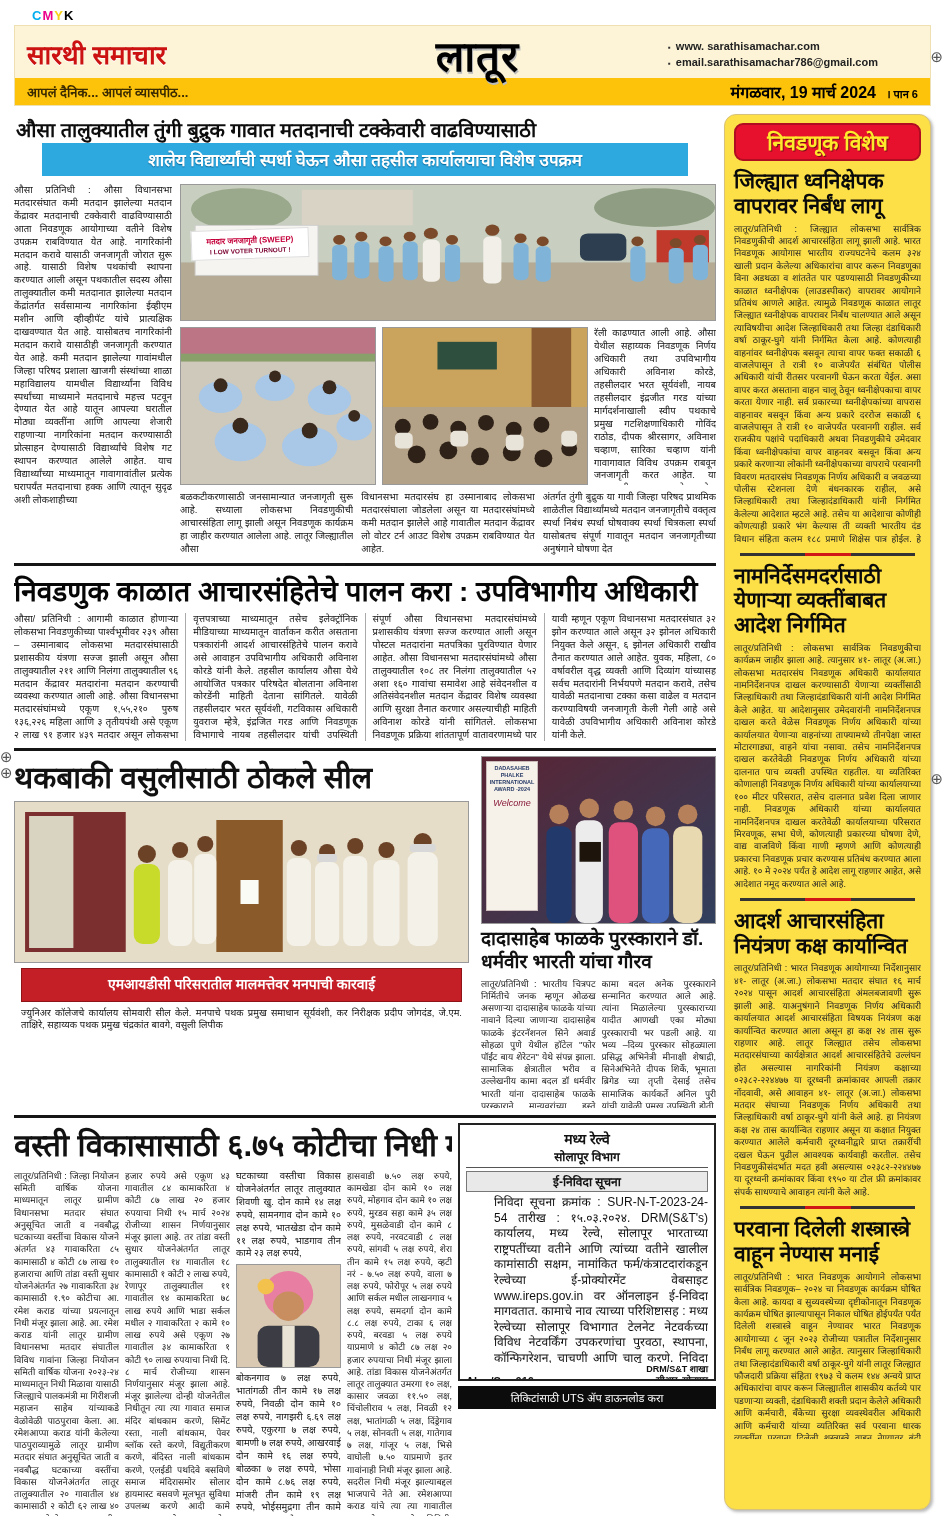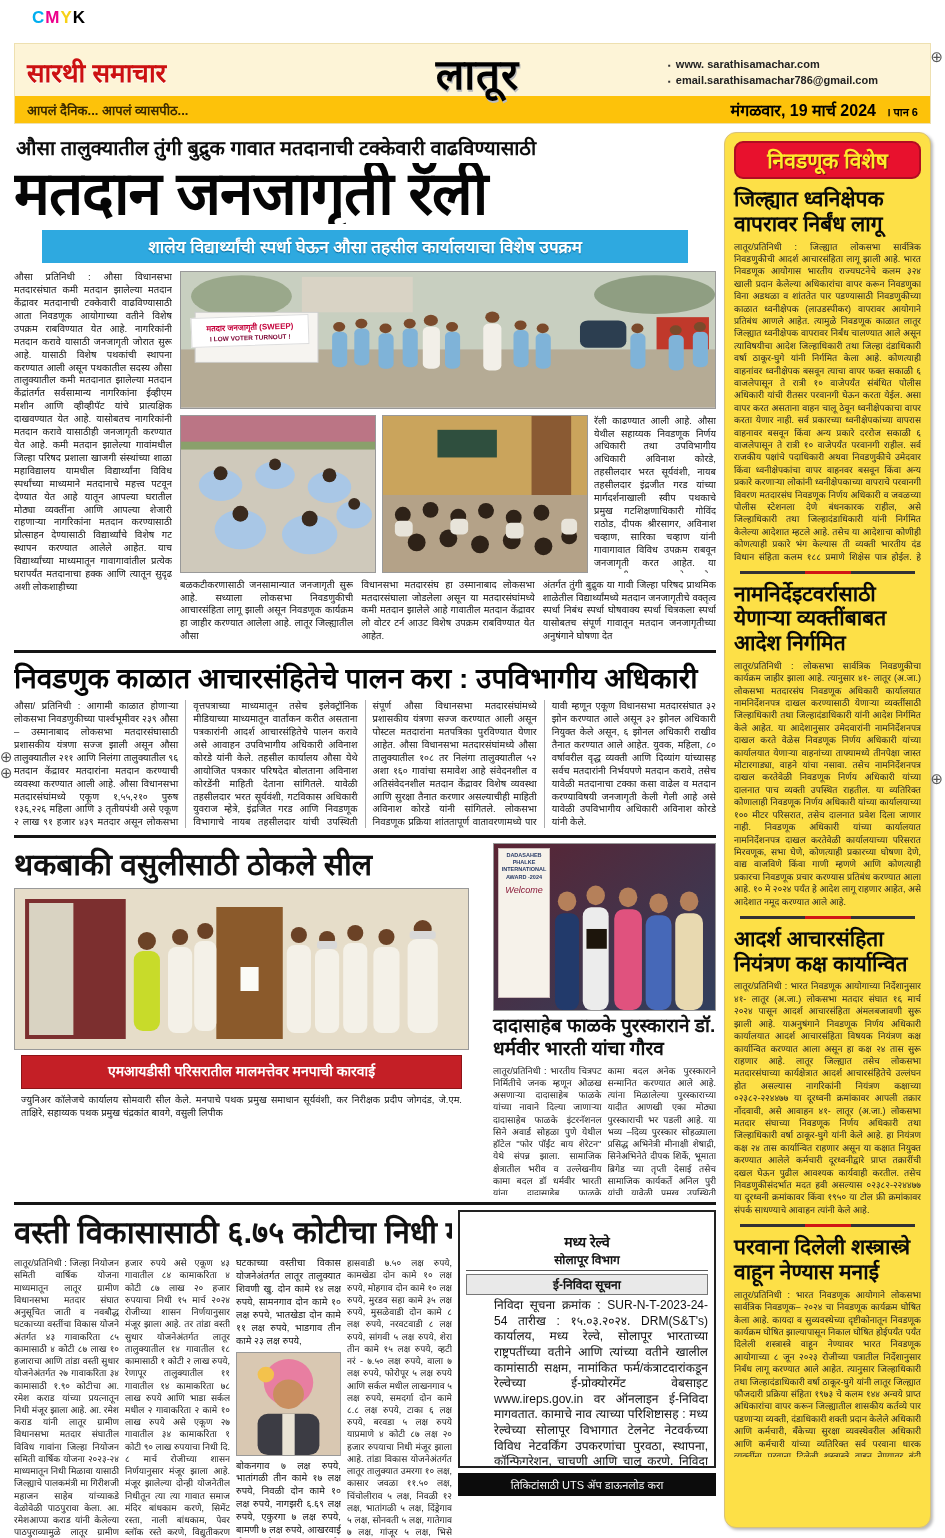--- a/index.html
+++ b/index.html
@@ -1,21 +1,21 @@
 <!DOCTYPE html>
 <html><head>
 <meta charset="utf-8">
 <style>
   html,body{margin:0;padding:0;background:#e9e9e9;}
   .page{position:relative;width:945px;height:1538px;background:#ffffff;margin:0 auto;
         font-family:"Liberation Sans","DejaVu Sans",sans-serif;color:#111;overflow:hidden;box-sizing:border-box;padding:6px 14px;}
   *{box-sizing:border-box;}
 
   
-  .cmyk{font-size:17px;font-weight:bold;letter-spacing:1px;margin:2px 0 15px 18px;}
+  .cmyk{font-size:13px;font-weight:bold;letter-spacing:1px;margin:2px 0 2px 18px;}
   .cmyk b:nth-child(1){color:#00aeef}.cmyk b:nth-child(2){color:#ec008c}
   .cmyk b:nth-child(3){color:#f7d117}.cmyk b:nth-child(4){color:#000}
   .reg{position:absolute;color:#555;font-size:15px;}
   .reg::before{content:"⊕";}
   .reg.r1{left:0px;top:748px}.reg.r2{left:0px;top:764px}
   .reg.r3{right:2px;top:770px}.reg.r4{right:2px;top:48px}
 
   
   .masthead{background:#fdf4d7;border:1px solid #eee0b0;}
   .mh-top{display:flex;align-items:center;padding:6px 12px 2px 12px;height:52px;}
@@ -63,21 +63,21 @@
   .banner-label .b2{color:#7a0030;font-weight:bold;font-size:6.5px;display:block;margin-top:2px;}
 
   
   .a2-headline{font-size:28px;font-weight:900;color:#060606;margin:0 0 4px 0;white-space:nowrap;overflow:hidden;}
   .a2-cols{display:flex;height:128px;overflow:hidden;}
   .a2-cols .bt{flex:1;padding:0 7px;border-right:1px solid #aaa;}
   .a2-cols .bt:first-child{padding-left:0}
   .a2-cols .bt:last-child{border-right:none;padding-right:0}
 
   
-  .row3{display:flex;gap:24px;height:352px;overflow:hidden;margin-top:2px;}
+  .row3{display:flex;gap:12px;height:352px;overflow:hidden;margin-top:2px;}
   .seal-block{width:455px;}
   .seal-headline{font-size:30px;font-weight:900;margin:0 0 4px 0;white-space:nowrap;overflow:hidden;}
   .ph-seal{height:162px;margin-bottom:5px;}
   .seal-body{display:flex;gap:7px;height:148px;overflow:hidden;}
   .seal-body .bt{flex:1;}
   .redbox{background:#c41f26;color:#fff;font-weight:bold;font-size:14px;line-height:1.25;
           text-align:center;padding:7px 5px;margin-bottom:5px;border:1px solid #8e1418;}
   .phalke-block{flex:1;display:flex;flex-direction:column;}
   .ph-award{height:168px;}
   .phalke-headline{font-size:19px;font-weight:900;line-height:1.2;margin:4px 0;}
@@ -89,21 +89,21 @@
   .award-banner .t2{font-size:9px;color:#8a1b3a;font-style:italic;display:block;margin-top:4px;}
 
   
   .row4{display:flex;gap:6px;height:400px;overflow:hidden;margin-top:2px;}
   .vasti-block{width:438px;}
   .vasti-headline{font-size:31px;font-weight:900;margin:0 0 5px 0;white-space:nowrap;overflow:hidden;}
   .vasti-cols{display:flex;gap:6px;height:346px;overflow:hidden;}
   .vasti-cols .vcol{flex:1;font-size:9px;}
   .ph-karad{height:104px;margin:4px 0;}
   .tender-wrap{flex:1;}
-  .tender{border:2px solid #222;background:#fff;padding:20px 6px;height:258px;overflow:hidden;}
+  .tender{border:2px solid #222;background:#fff;padding:4px 6px;height:258px;overflow:hidden;}
   .tender .t-org{font-weight:900;font-size:14px;text-align:center;}
   .tender .t-div{font-weight:bold;font-size:12px;text-align:center;border-bottom:1px solid #555;padding-bottom:2px;}
   .tender .t-type{font-weight:bold;font-size:12px;text-align:center;background:#e9e9e9;border:1px solid #777;margin:3px 0;padding:1px;}
   .tender .t-body{font-size:12px;line-height:1.3;text-align:justify;height:168px;overflow:hidden;margin-left:28px;}
   .t-refs{display:flex;justify-content:space-between;align-items:flex-end;margin-top:1px;}
   .t-refs .l{font-weight:bold;font-size:11px;}
   .t-refs .r{font-weight:bold;font-size:9px;text-align:right;line-height:1.25;}
   .uts-strip{background:#0c0c0c;color:#fff;font-weight:normal;font-size:11px;text-align:center;padding:4px 2px;margin-top:5px;}
 
   
@@ -142,21 +142,20 @@
       </div>
     </div>
   </div>
 
   <div class="content-row">
 
     <div class="main-col">
 
       <div>
         <div class="kicker">औसा तालुक्यातील तुंगी बुद्रुक गावात मतदानाची टक्केवारी वाढविण्यासाठी</div>
-        <div class="lead-headline">मतदान जनजागृती रॅली</div>
         <div class="lead-sub">शालेय विद्यार्थ्यांची स्पर्धा घेऊन औसा तहसील कार्यालयाचा विशेष उपक्रम</div>
         <div class="lead-body">
           <div class="lead-col1 bt">औसा प्रतिनिधी : औसा विधानसभा मतदारसंघात कमी मतदान झालेल्या मतदान केंद्रावर मतदानाची टक्केवारी वाढविण्यासाठी आता निवडणूक आयोगाच्या वतीने विशेष उपक्रम राबविण्यात येत आहे. नागरिकांनी मतदान करावे यासाठी जनजागृती जोरात सुरू आहे. यासाठी विशेष पथकांची स्थापना करण्यात आली असून पथकातील सदस्य औसा तालुक्यातील कमी मतदानात झालेल्या मतदान केंद्रांतर्गत सर्वसामान्य नागरिकांना ईव्हीएम मशीन आणि व्हीव्हीपॅट यांचे प्रात्यक्षिक दाखवण्यात येत आहे. यासोबतच नागरिकांनी मतदान करावे यासाठीही जनजागृती करण्यात येत आहे. कमी मतदान झालेल्या गावांमधील जिल्हा परिषद प्रशाला खाजगी संस्थांच्या शाळा महाविद्यालय यामधील विद्यार्थ्यांना विविध स्पर्धांच्या माध्यमाने मतदानाचे महत्त्व पटवून देण्यात येत आहे यातून आपल्या घरातील मोठ्या व्यक्तींना आणि आपल्या शेजारी राहणाऱ्या नागरिकांना मतदान करण्यासाठी प्रोत्साहन देण्यासाठी विद्यार्थ्यांचे विशेष गट स्थापन करण्यात आलेले आहेत. याच विद्यार्थ्यांच्या माध्यमातून गावागावांतील प्रत्येक घरापर्यंत मतदानाचा हक्क आणि त्यातून सुदृढ अशी लोकशाहीच्या</div>
           <div class="lead-right">
             <div class="photo ph-rally">
               <svg viewBox="0 0 530 168" preserveAspectRatio="none" aria-hidden="true">
                 <rect width="530" height="96" fill="#c8cfc0"></rect>
                 <ellipse cx="60" cy="30" rx="50" ry="26" fill="#9aa88b"></ellipse>
                 <ellipse cx="470" cy="28" rx="60" ry="24" fill="#8f9e82"></ellipse>
                 <rect x="120" y="6" width="110" height="44" fill="#d9d3c5"></rect>
@@ -421,21 +420,21 @@
     <div class="side-col">
       <div class="esp-badge">निवडणूक विशेष</div>
 
       <div>
         <div class="esp-h">जिल्ह्यात ध्वनिक्षेपक वापरावर निर्बंध लागू</div>
         <div class="esp-b b0">लातूर/प्रतिनिधी : जिल्ह्यात लोकसभा सार्वत्रिक निवडणुकीची आदर्श आचारसंहिता लागू झाली आहे. भारत निवडणूक आयोगास भारतीय राज्यघटनेचे कलम ३२४ खाली प्रदान केलेल्या अधिकारांचा वापर करून निवडणुका विना अडथळा व शांततेत पार पडण्यासाठी निवडणुकीच्या काळात ध्वनीक्षेपक (लाउडस्पीकर) वापरावर आयोगाने प्रतिबंध आणले आहेत. त्यामुळे निवडणूक काळात लातूर जिल्ह्यात ध्वनीक्षेपक वापरावर निर्बंध चालण्यात आले असून त्याविषयीचा आदेश जिल्हाधिकारी तथा जिल्हा दंडाधिकारी वर्षा ठाकूर-घुगे यांनी निर्गमित केला आहे. कोणत्याही वाहनांवर ध्वनीक्षेपक बसवून त्याचा वापर फक्त सकाळी ६ वाजलेपासून ते रात्री १० वाजेपर्यंत संबंधित पोलीस अधिकारी यांची रीतसर परवानगी घेऊन करता येईल. असा वापर करत असताना वाहन चालू ठेवून ध्वनीक्षेपकाचा वापर करता येणार नाही. सर्व प्रकारच्या ध्वनीक्षेपकांच्या वापरास वाहनावर बसवून किंवा अन्य प्रकारे दररोज सकाळी ६ वाजलेपासून ते रात्री १० वाजेपर्यंत परवानगी राहील. सर्व राजकीय पक्षांचे पदाधिकारी अथवा निवडणुकीचे उमेदवार किंवा ध्वनीक्षेपकांचा वापर वाहनवर बसवून किंवा अन्य प्रकारे करणाऱ्या लोकांनी ध्वनीक्षेपकाच्या वापराचे परवानगी विवरण मतदारसंघ निवडणूक निर्णय अधिकारी व जवळच्या पोलीस स्टेशनला देणे बंधनकारक राहील, असे जिल्हाधिकारी तथा जिल्हादंडाधिकारी यांनी निर्गमित केलेल्या आदेशात म्हटले आहे. तसेच या आदेशाचा कोणीही कोणत्याही प्रकारे भंग केल्यास ती व्यक्ती भारतीय दंड विधान संहिता कलम १८८ प्रमाणे शिक्षेस पात्र होईल. हे आदेश लातूर जिल्ह्यातील सर्व लोकसभा मतदारसंघांच्या हद्दीत १० मे पर्यंत अंमलात राहतील, असे आदेशात नमूद करण्यात आले आहे.</div>
       </div>
       <div class="esp-div"></div>
 
       <div>
-        <div class="esp-h">नामनिर्देइटवर्रासाठी येणाऱ्या व्यक्तींबाबत आदेश निर्गमित</div>
+        <div class="esp-h">नामनिर्देसमदर्रासाठी येणाऱ्या व्यक्तींबाबत आदेश निर्गमित</div>
         <div class="esp-b b1">लातूर/प्रतिनिधी : लोकसभा सार्वत्रिक निवडणुकीचा कार्यक्रम जाहीर झाला आहे. त्यानुसार ४१- लातूर (अ.जा.) लोकसभा मतदारसंघ निवडणूक अधिकारी कार्यालयात नामनिर्देशनपत्र दाखल करण्यासाठी येणाऱ्या व्यक्तींसाठी जिल्हाधिकारी तथा जिल्हादंडाधिकारी यांनी आदेश निर्गमित केले आहेत. या आदेशानुसार उमेदवारांनी नामनिर्देशनपत्र दाखल करते वेळेस निवडणूक निर्णय अधिकारी यांच्या कार्यालयात येणाऱ्या वाहनांच्या ताफ्यामध्ये तीनपेक्षा जास्त मोटारगाड्या, वाहने यांचा नसावा. तसेच नामनिर्देशनपत्र दाखल करतेवेळी निवडणूक निर्णय अधिकारी यांच्या दालनात पाच व्यक्ती उपस्थित राहतील. या व्यतिरिक्त कोणालाही निवडणूक निर्णय अधिकारी यांच्या कार्यालयाच्या १०० मीटर परिसरात, तसेच दालनात प्रवेश दिला जाणार नाही. निवडणूक अधिकारी यांच्या कार्यालयात नामनिर्देशनपत्र दाखल करतेवेळी कार्यालयाच्या परिसरात मिरवणूक, सभा घेणे, कोणत्याही प्रकारच्या घोषणा देणे, वाद्य वाजविणे किंवा गाणी म्हणणे आणि कोणत्याही प्रकारचा निवडणूक प्रचार करण्यास प्रतिबंध करण्यात आला आहे. १० मे २०२४ पर्यंत हे आदेश लागू राहणार आहेत, असे आदेशात नमूद करण्यात आले आहे.</div>
       </div>
       <div class="esp-div"></div>
 
       <div>
         <div class="esp-h">आदर्श आचारसंहिता नियंत्रण कक्ष कार्यान्वित</div>
         <div class="esp-b b2">लातूर/प्रतिनिधी : भारत निवडणूक आयोगाच्या निर्देशानुसार ४१- लातूर (अ.जा.) लोकसभा मतदार संघात १६ मार्च २०२४ पासून आदर्श आचारसंहिता अंमलबजावणी सुरू झाली आहे. याअनुषंगाने निवडणूक निर्णय अधिकारी कार्यालयात आदर्श आचारसंहिता विषयक नियंत्रण कक्ष कार्यान्वित करण्यात आला असून हा कक्ष २४ तास सुरू राहणार आहे. लातूर जिल्ह्यात तसेच लोकसभा मतदारसंघाच्या कार्यक्षेत्रात आदर्श आचारसंहितेचे उल्लंघन होत असल्यास नागरिकांनी नियंत्रण कक्षाच्या ०२३८२-२२४४७७ या दूरध्वनी क्रमांकावर आपली तक्रार नोंदवावी, असे आवाहन ४१- लातूर (अ.जा.) लोकसभा मतदार संघाच्या निवडणूक निर्णय अधिकारी तथा जिल्हाधिकारी वर्षा ठाकूर-घुगे यांनी केले आहे. हा नियंत्रण कक्ष २४ तास कार्यान्वित राहणार असून या कक्षात नियुक्त करण्यात आलेले कर्मचारी दूरध्वनीद्वारे प्राप्त तक्रारींची दखल घेऊन पुढील आवश्यक कार्यवाही करतील. तसेच निवडणुकीसंदर्भात मदत हवी असल्यास ०२३८२-२२४४७७ या दूरध्वनी क्रमांकावर किंवा १९५० या टोल फ्री क्रमांकावर संपर्क साधण्याचे आवाहन त्यांनी केले आहे.</div>
       </div>
       <div class="esp-div"></div>
 

